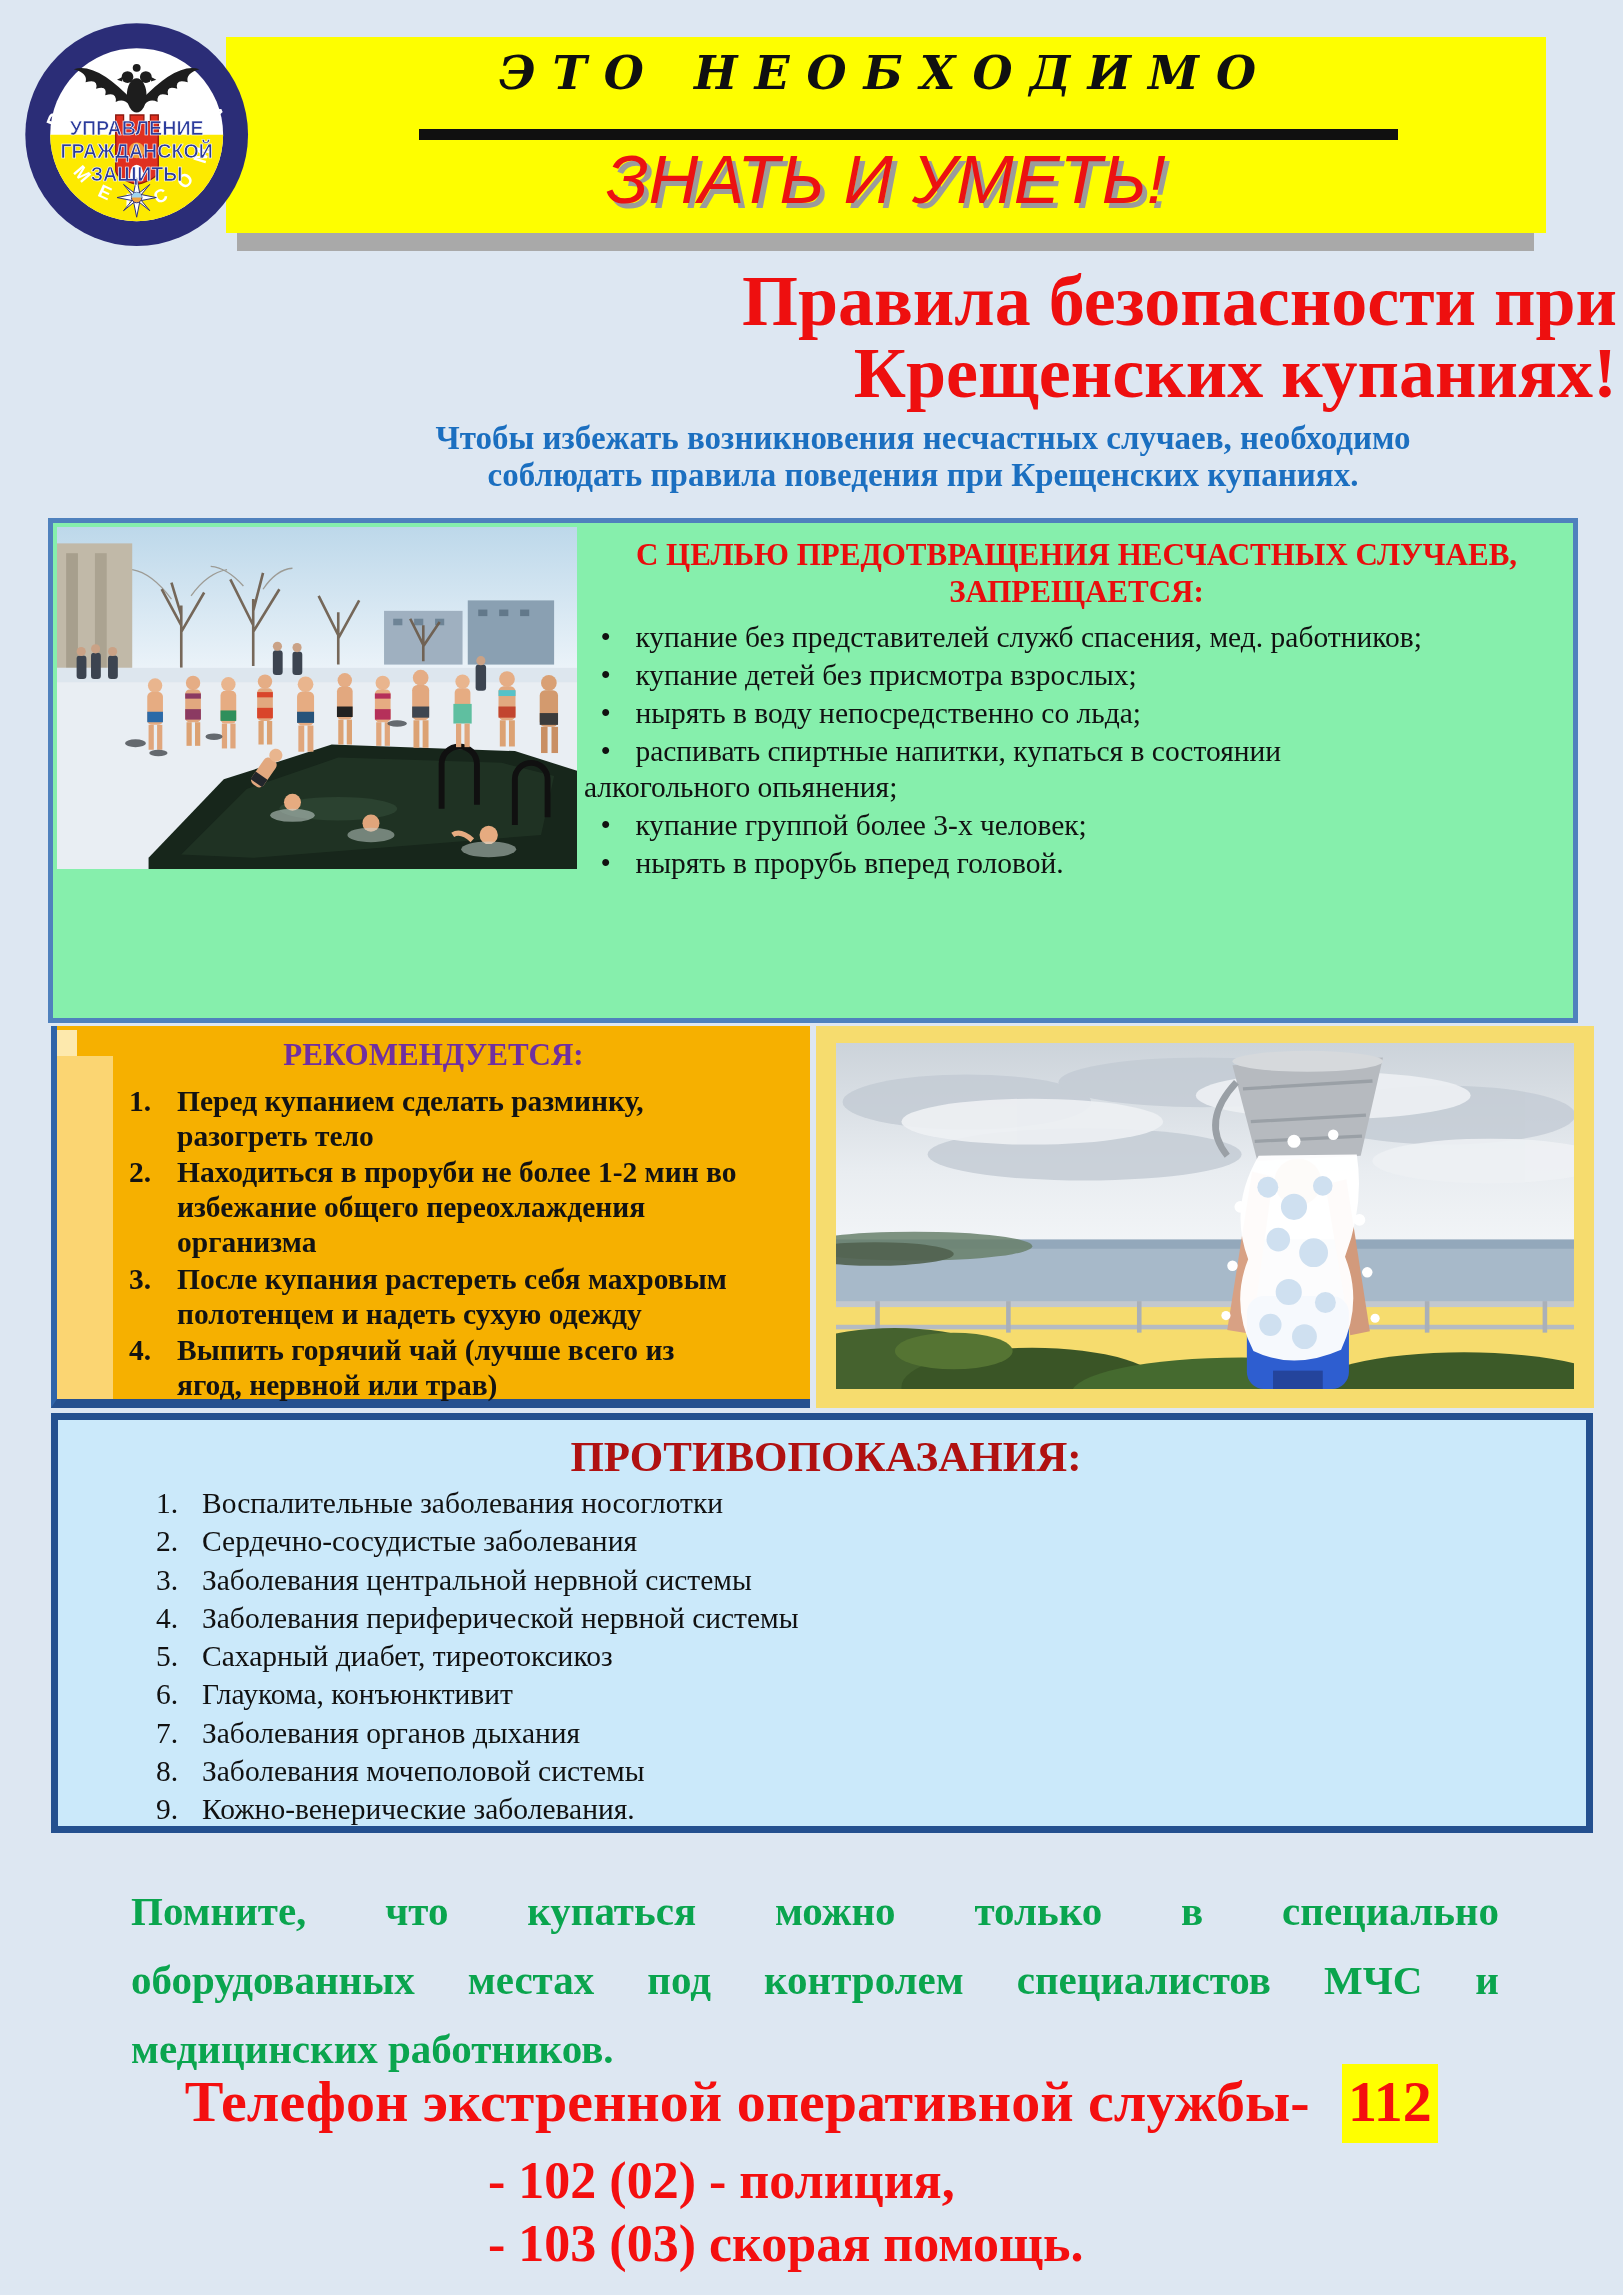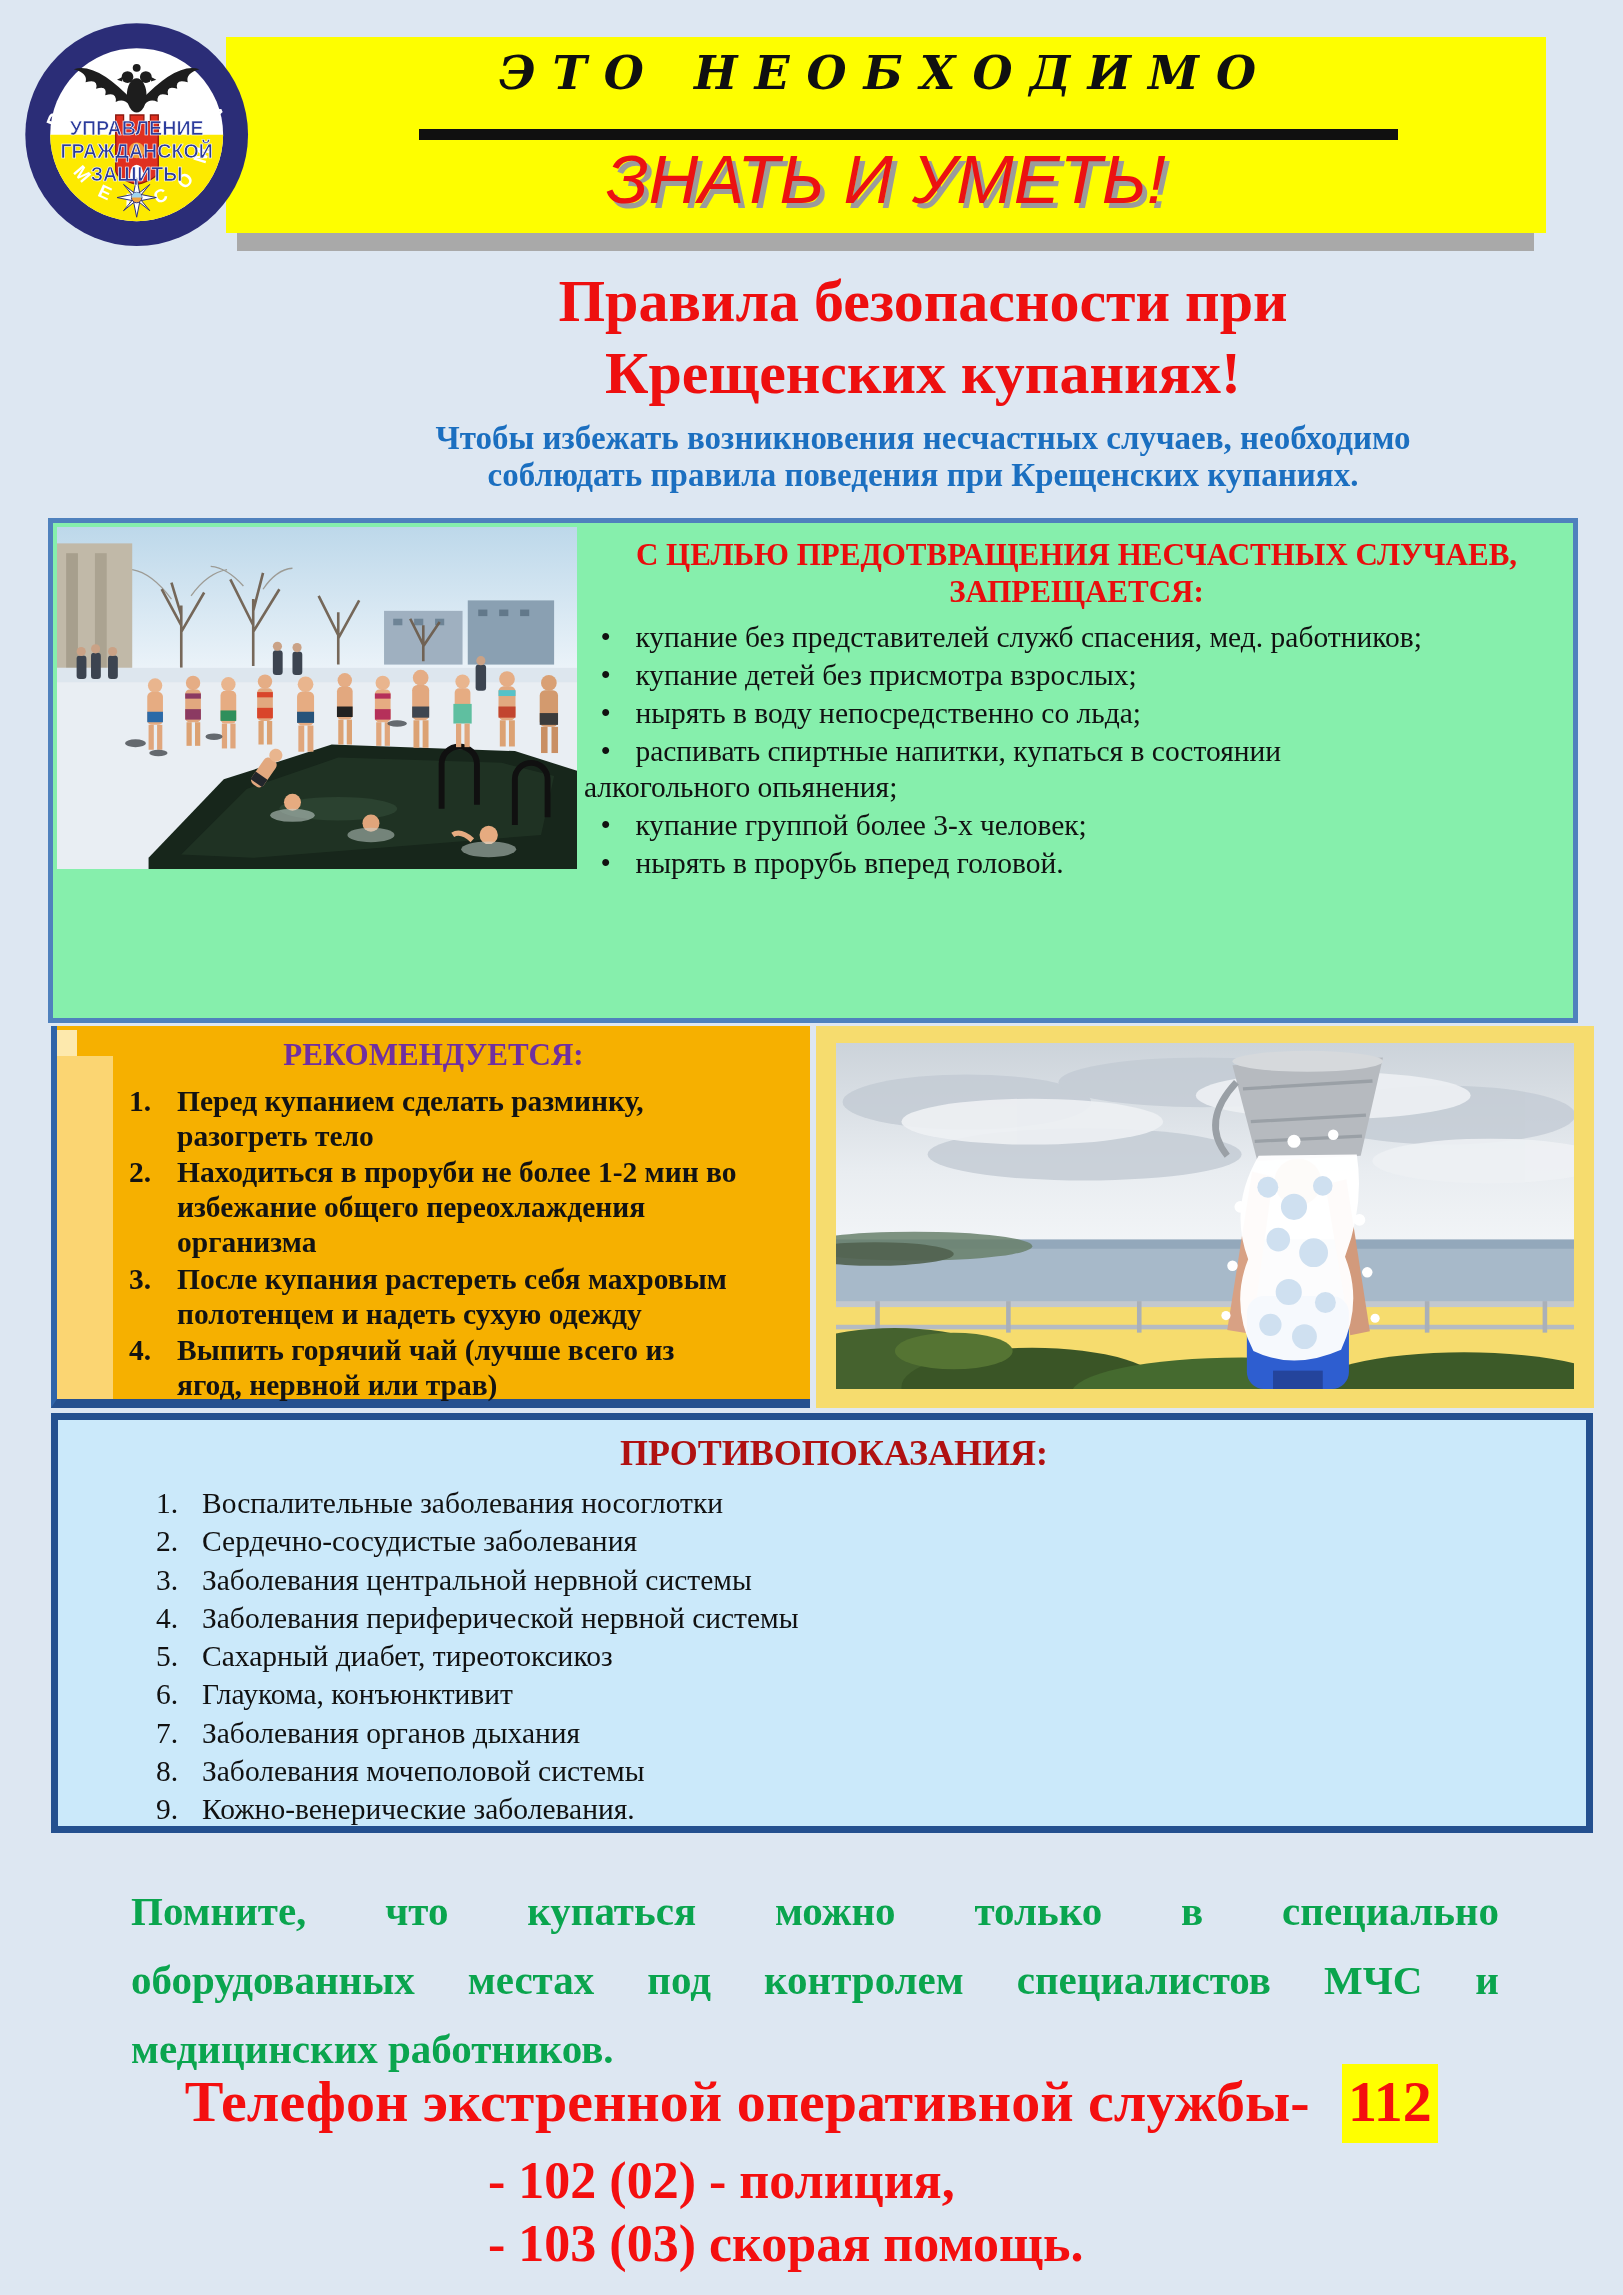--- a/index.html
+++ b/index.html
@@ -13,22 +13,22 @@
     font-family:"DejaVu Serif",serif;font-style:italic;font-weight:bold;
     font-size:46px;letter-spacing:17px;color:#101010;white-space:nowrap;}
   .banner-underline{position:absolute;left:193px;top:92px;width:979px;height:11px;background:#101010;}
   .banner-l2{position:absolute;left:0;top:103px;width:100%;text-align:center;
     font-family:"Liberation Sans",sans-serif;font-style:italic;font-weight:normal;
     font-size:69px;color:#ec1111;text-shadow:4.6px 4.6px 0 #9b9b9b;white-space:nowrap;}
 
   .logo{position:absolute;left:23.6px;top:22px;width:226px;height:226px;}
 
   
-  .title{position:absolute;left:229px;top:265px;width:1388px;text-align:center;
-    color:#ee0f0f;font-weight:bold;font-size:60px;line-height:72px;}
+  .title{position:absolute;left:229px;top:265px;width:1388px;text-align:right;
+    color:#ee0f0f;font-weight:bold;font-size:72px;line-height:72px;}
   .subtitle{position:absolute;left:229px;top:420px;width:1388px;text-align:center;
     color:#1b6fc0;font-weight:bold;font-size:33px;line-height:37px;}
 
   
   .green-box{position:absolute;left:48px;top:518px;width:1530px;height:505px;
     background:#86efac;border:5.2px solid #4f81bd;box-sizing:border-box;}
   .photo1{position:absolute;left:3.9px;top:3.9px;width:520px;height:342px;}
   .proh{position:absolute;left:531px;top:13px;width:985px;}
   .proh-header{color:#e90d0d;font-weight:bold;font-size:31px;line-height:37px;text-align:center;}
   .proh-list{margin-top:9.2px;font-size:29.5px;line-height:36px;color:#111;}
@@ -49,22 +49,22 @@
   .num-item .num{width:48px;flex:none;}
   .rec-t0{max-width:517px;} .rec-t1{max-width:576px;} .rec-t2{max-width:589px;} .rec-t3{max-width:524px;}
 
   
   .photo-frame{position:absolute;left:816px;top:1026px;width:778px;height:382px;background:#f6dc6e;}
   .photo2{position:absolute;left:19.6px;top:17px;width:738px;height:346px;}
 
   
   .blue-box{position:absolute;left:51px;top:1413px;width:1542px;height:420px;
     background:#cbe9fa;border:7.9px solid #24508f;box-sizing:border-box;}
-  .contra-header{position:absolute;left:12px;top:11.8px;width:100%;text-align:center;
-    color:#b01111;font-weight:bold;font-size:36px;}
+  .contra-header{position:absolute;left:4px;top:11.8px;width:100%;text-align:center;
+    color:#b01111;font-weight:bold;font-size:43px;}
   .contra-list{position:absolute;left:98px;top:65px;width:1375px;
     font-size:29.5px;line-height:37px;color:#111;}
   .contra-list .num{width:46px;flex:none;}
 
   
   .reminder{position:absolute;left:131px;top:1877px;width:1368px;
     color:#0aa54e;font-weight:bold;font-size:41px;line-height:69px;}
   .reminder .just{text-align:justify;text-align-last:justify;}
   .phone1{position:absolute;left:0;top:2068px;width:1623px;text-align:center;
     color:#f40f0f;font-weight:bold;font-size:58px;white-space:nowrap;}

